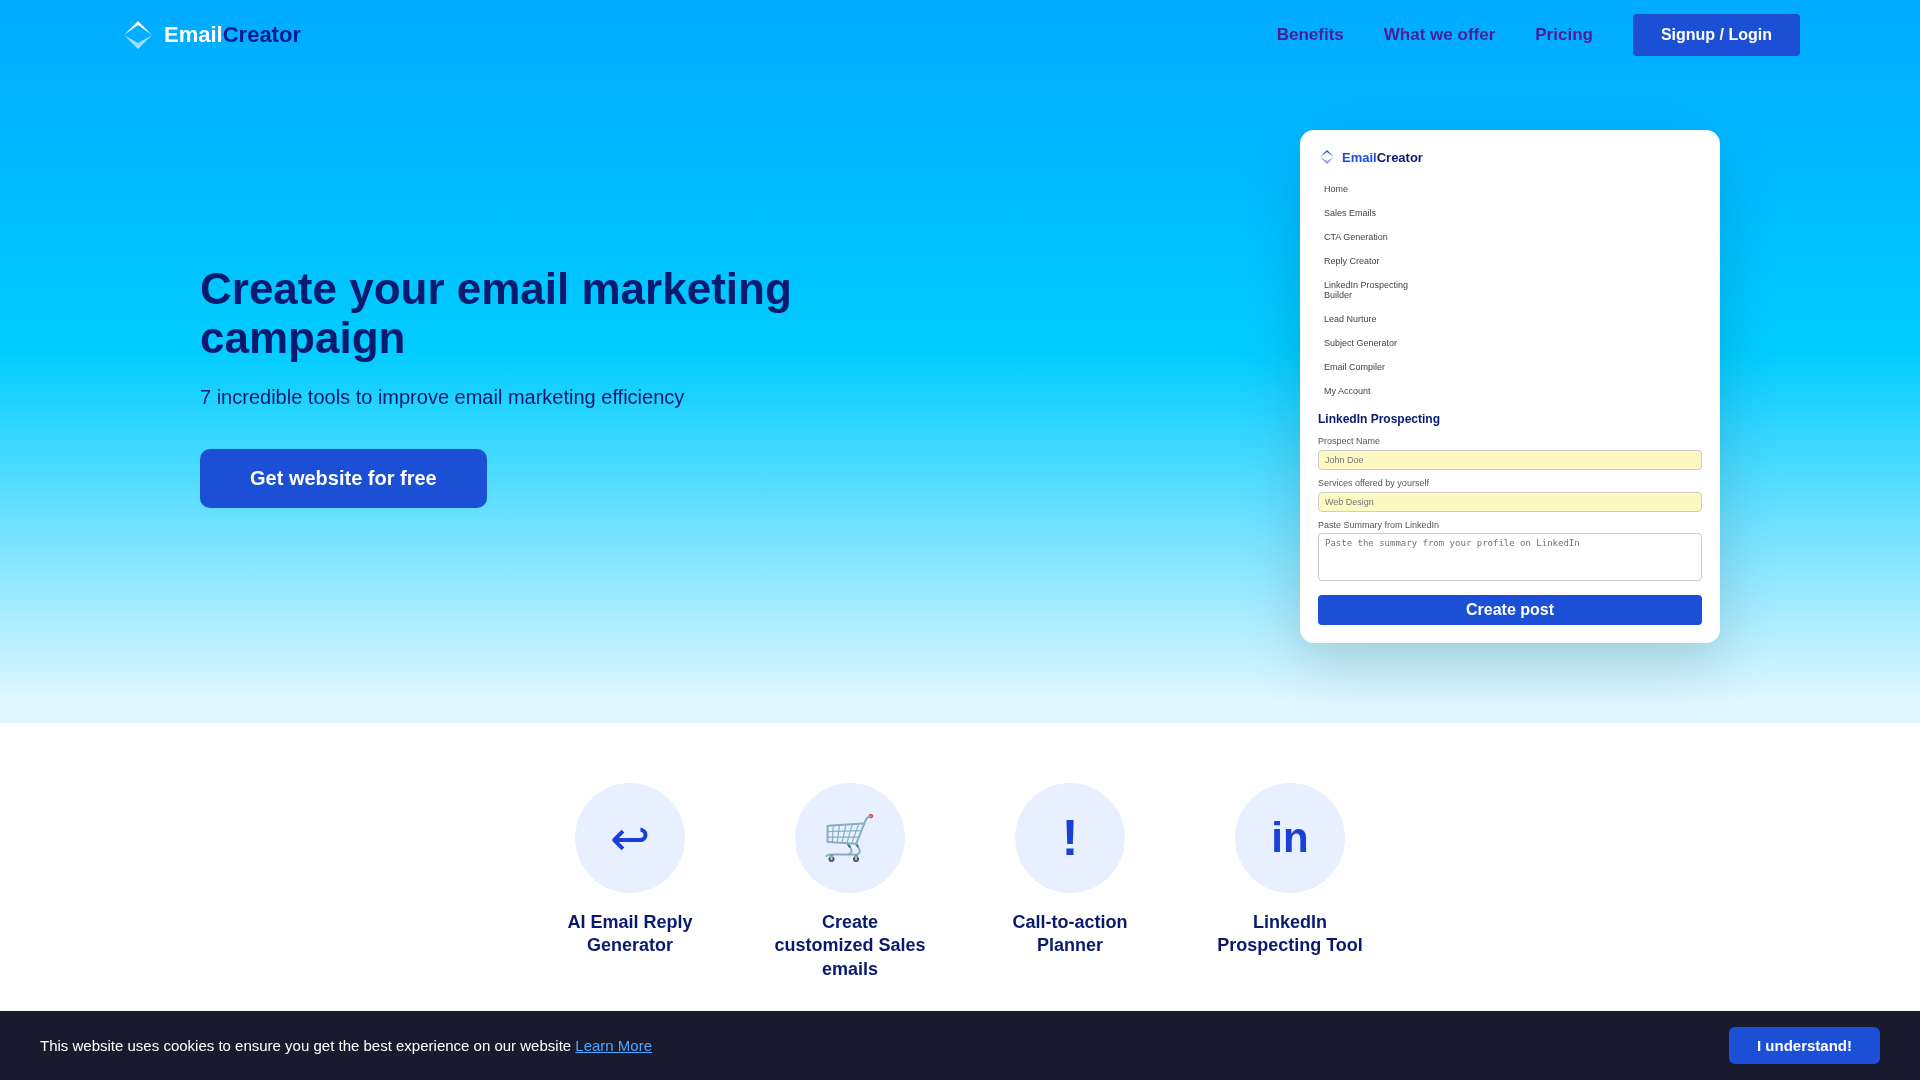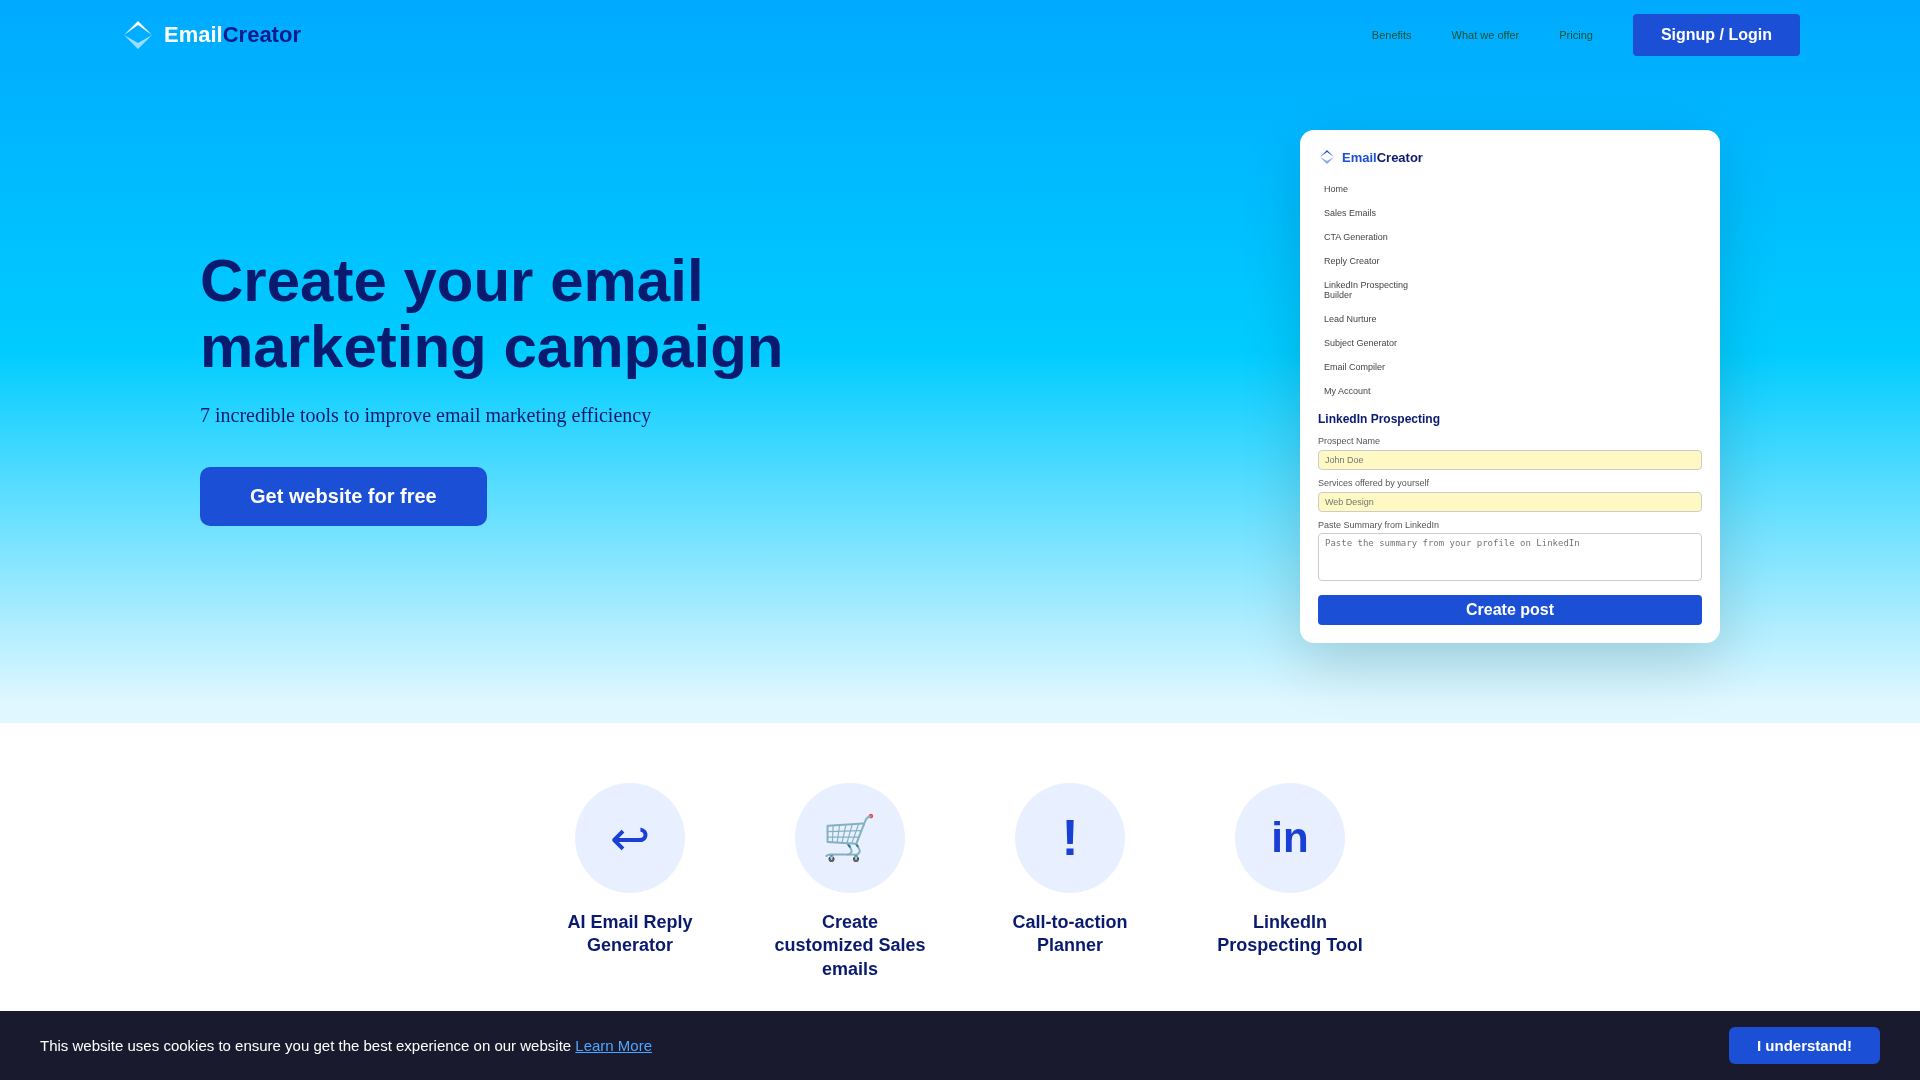--- a/index.html
+++ b/index.html
@@ -36,23 +36,23 @@
       font-weight: 700;
       color: #fff;
     }
     .logo-text span { color: #001c8c; }
     .nav-links {
       display: flex;
       align-items: center;
       gap: 40px;
     }
     .nav-link {
-      color: #14532d;
-      font-size: 11px;
-      font-weight: 400;
+      color: #4c1d95;
+      font-size: 17px;
+      font-weight: 700;
       cursor: pointer;
       text-decoration: none;
     }
     .btn-signup {
       background: #1a4fd6;
       color: #fff;
       border: none;
       border-radius: 4px;
       padding: 12px 28px;
       font-size: 16px;
@@ -64,32 +64,31 @@
     .hero {
       display: flex;
       align-items: center;
       justify-content: space-between;
       padding: 60px 200px 80px 200px;
     }
     .hero-left {
       max-width: 600px;
     }
     .hero-title {
-      font-size: 60px;
+      font-size: 44px;
       font-weight: 800;
       color: #0a1a6e;
       line-height: 1.1;
       margin-bottom: 24px;
     }
     .hero-subtitle {
       font-size: 20px;
       color: #0a1a6e;
       margin-bottom: 40px;
       font-weight: 400;
-      font-family: Liberation Serif, serif;
     }
     .btn-cta {
       background: #1a4fd6;
       color: #fff;
       border: none;
       border-radius: 10px;
       padding: 18px 50px;
       font-size: 20px;
       font-weight: 600;
       cursor: pointer;

